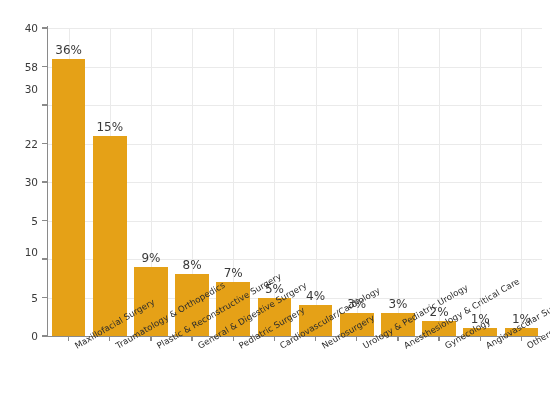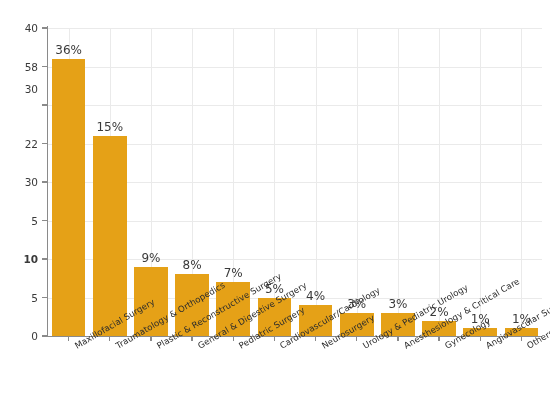--- a/index.html
+++ b/index.html
@@ -176,21 +176,21 @@
 
   <div id="yspine"></div>
   <div id="xspine"></div>
 
   <div id="yticks-layer">
       <div class="ytick-mark" style="top: 335.35px;"></div>
       <div class="ytick-label" style="top: 336px;">0</div>
       <div class="ytick-mark" style="top: 296.85px;"></div>
       <div class="ytick-label" style="top: 297.5px;">5</div>
       <div class="ytick-mark" style="top: 258.35px;"></div>
-      <div class="ytick-label" style="top: 259px; font-weight: bold;">10</div>
+      <div class="ytick-label" style="top: 252px;">10</div>
       <div class="ytick-mark" style="top: 219.85px;"></div>
       <div class="ytick-label" style="top: 220.5px;">5</div>
       <div class="ytick-mark" style="top: 181.35px;"></div>
       <div class="ytick-label" style="top: 182px;">30</div>
       <div class="ytick-mark" style="top: 142.85px;"></div>
       <div class="ytick-label" style="top: 143.5px;">22</div>
       <div class="ytick-mark" style="top: 104.35px;"></div>
       <div class="ytick-label" style="top: 89px;">30</div>
       <div class="ytick-mark" style="top: 65.85px;"></div>
       <div class="ytick-label" style="top: 66.5px;">58</div>

